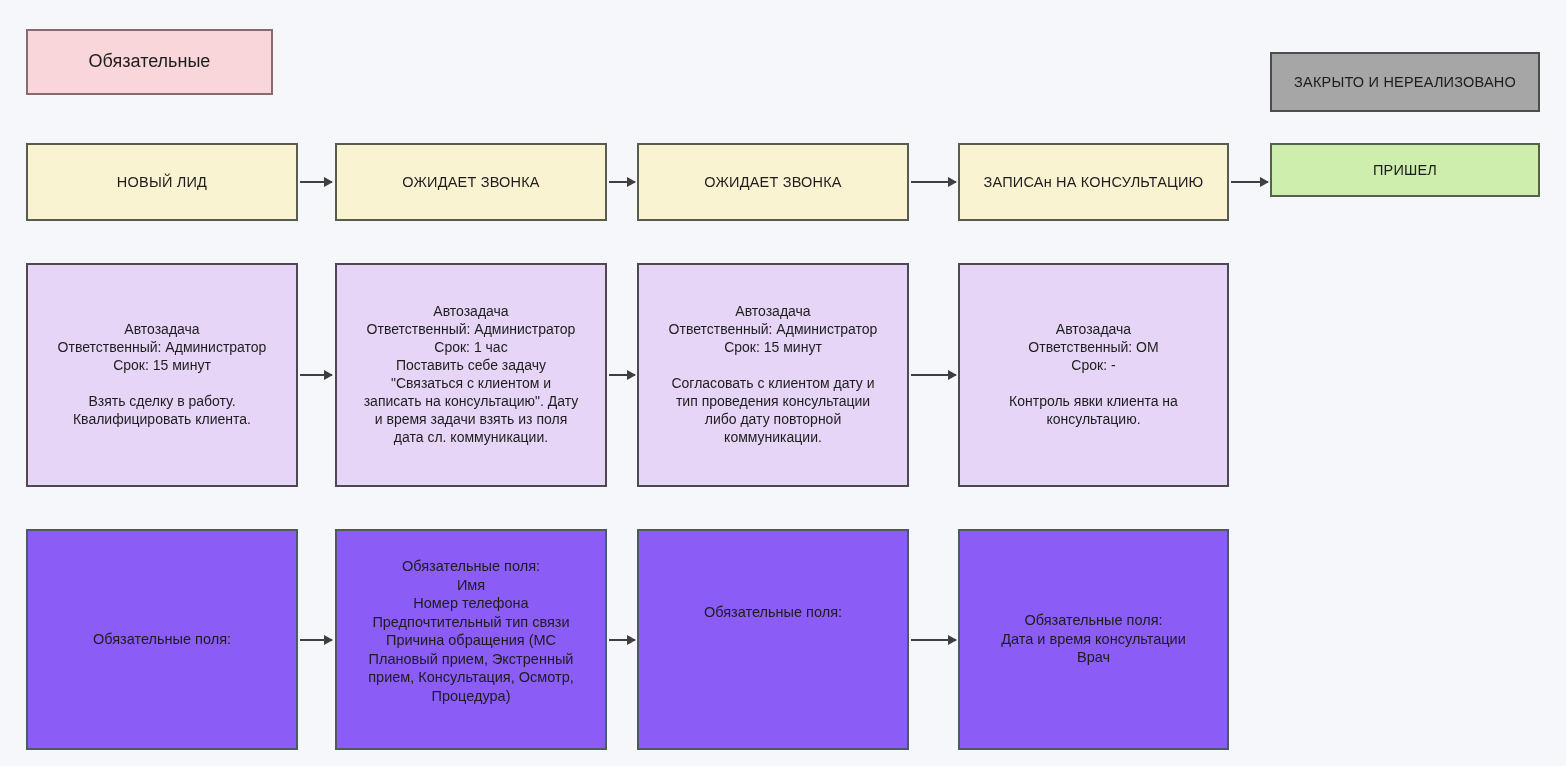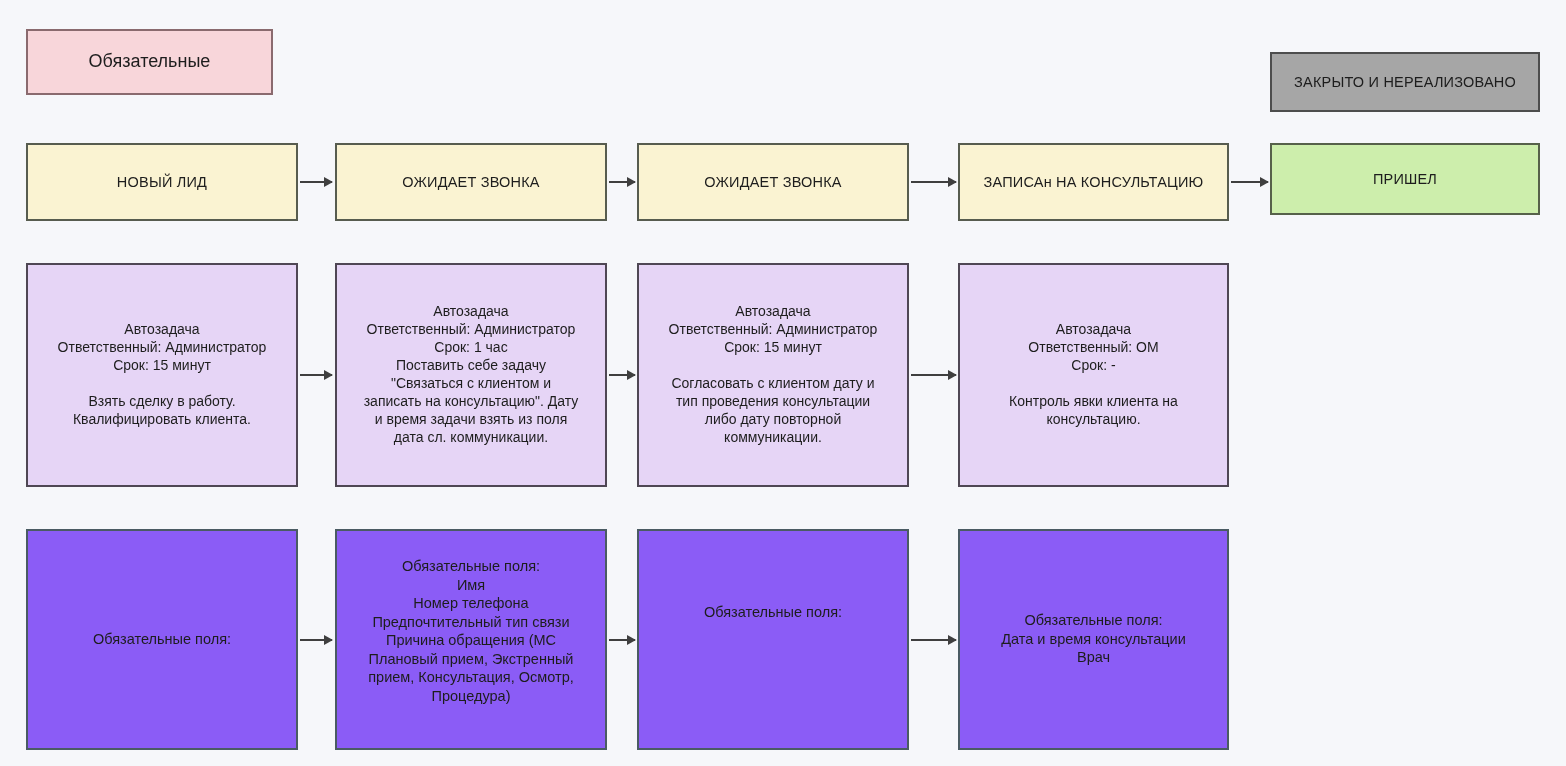--- a/index.html
+++ b/index.html
@@ -93,21 +93,21 @@
 <div id="canvas">
 
   <div class="node node-role" style="left:26px; top:29px; width:247px; height:66px;">Обязательные</div>
 
   <div class="node node-stage-lost" style="left:1270px; top:52px; width:270px; height:60px;">ЗАКРЫТО И НЕРЕАЛИЗОВАНО</div>
 
   <div class="node node-stage" style="left:26px; top:143px; width:272px; height:78px;">НОВЫЙ ЛИД</div>
   <div class="node node-stage" style="left:335px; top:143px; width:272px; height:78px;">ОЖИДАЕТ ЗВОНКА</div>
   <div class="node node-stage" style="left:637px; top:143px; width:272px; height:78px;">ОЖИДАЕТ ЗВОНКА</div>
   <div class="node node-stage" style="left:958px; top:143px; width:271px; height:78px;">ЗАПИСАн НА КОНСУЛЬТАЦИЮ</div>
-  <div class="node node-stage-won" style="left:1270px; top:143px; width:270px; height:72px;">ПРИШЕЛ</div>
+  <div class="node node-stage-won" style="left:1270px; top:143px; width:270px; height:54px;">ПРИШЕЛ</div>
 
   <div class="arrow" style="left:300px; top:181px; width:32px;"></div>
   <div class="arrow" style="left:609px; top:181px; width:26px;"></div>
   <div class="arrow" style="left:911px; top:181px; width:45px;"></div>
   <div class="arrow" style="left:1231px; top:181px; width:37px;"></div>
 
   <div class="node node-task" style="left:26px; top:263px; width:272px; height:224px;">Автозадача
 Ответственный: Администратор
 Срок: 15 минут
 

